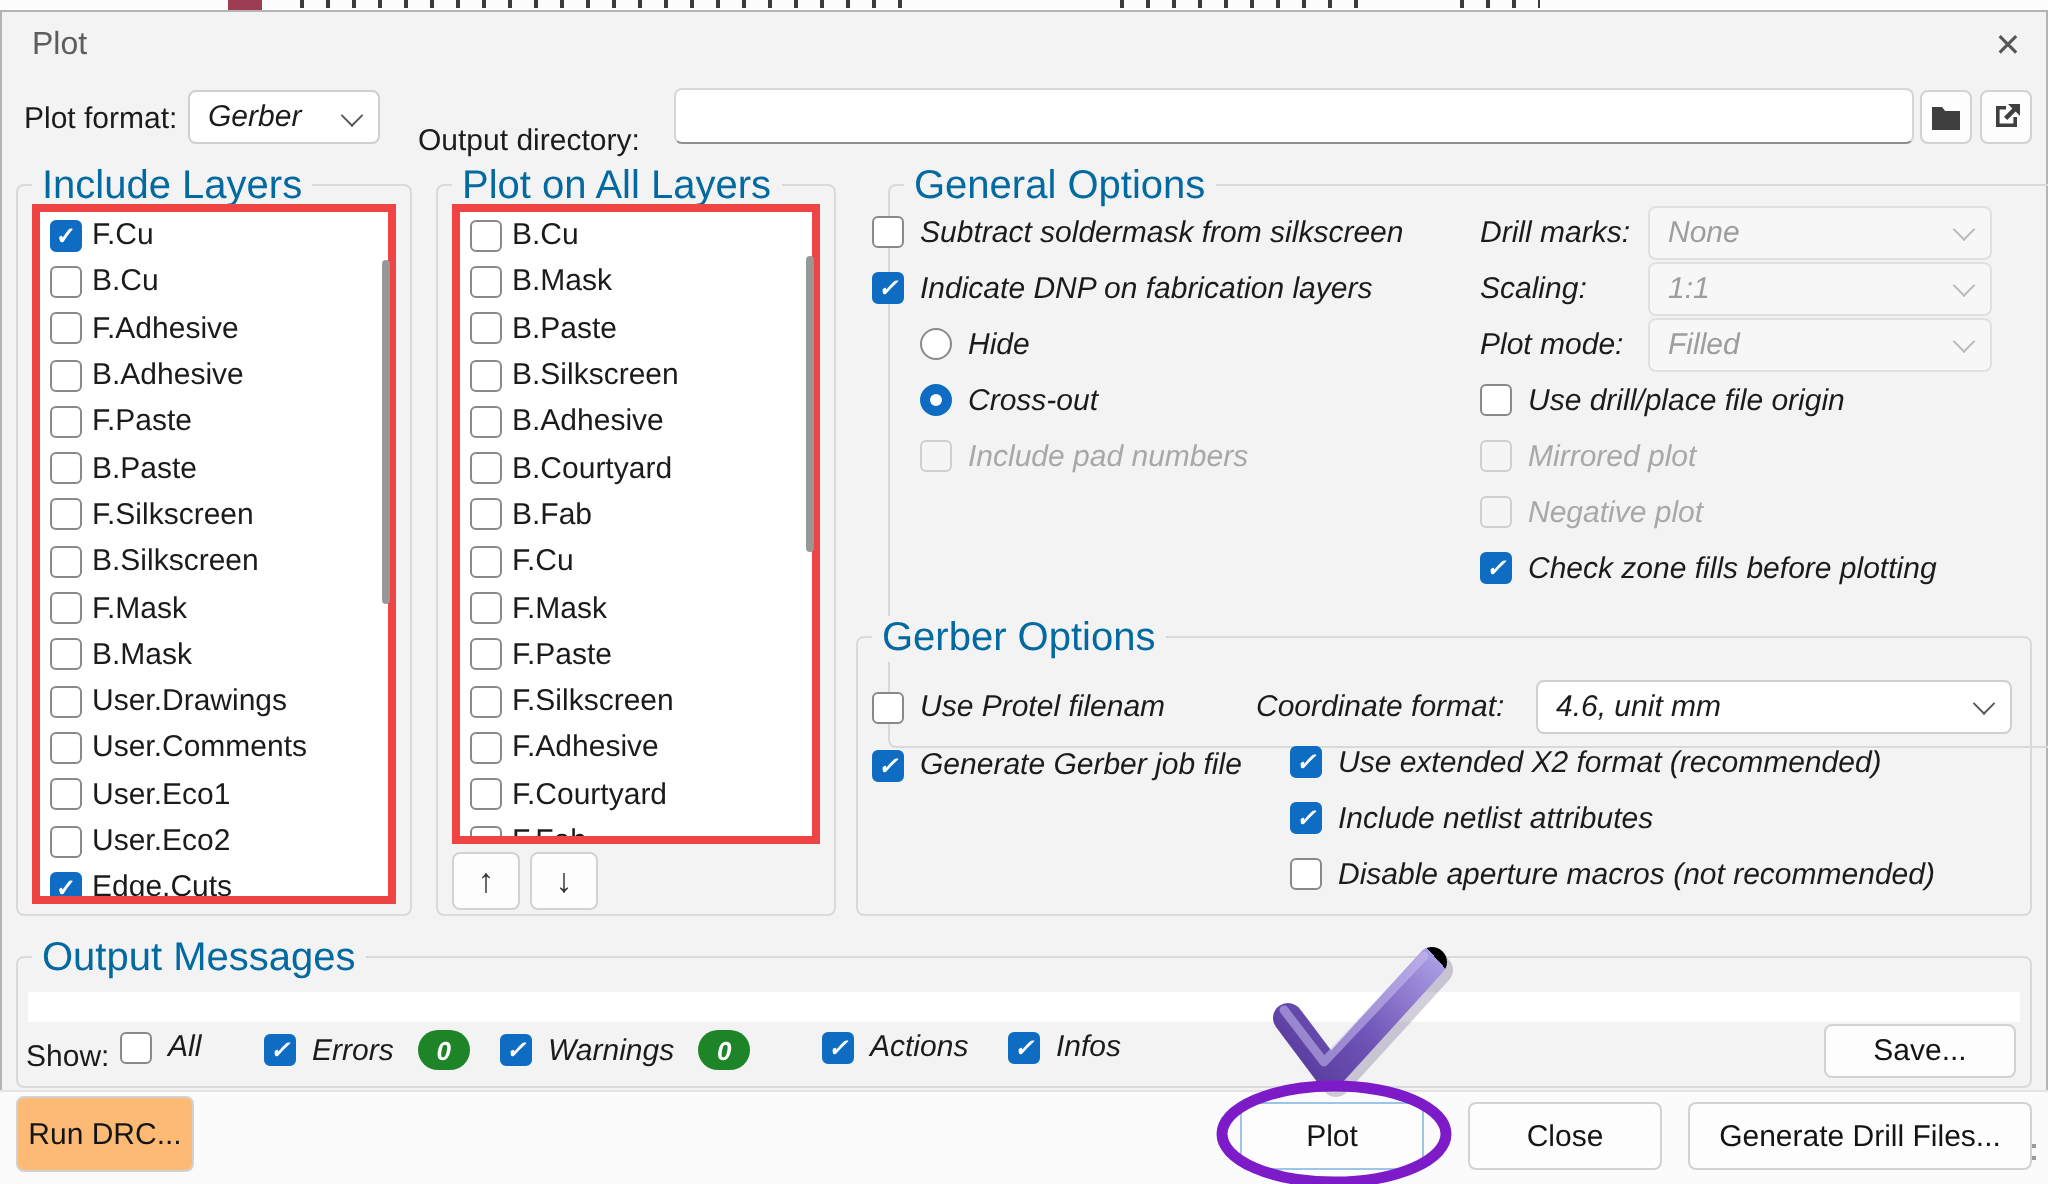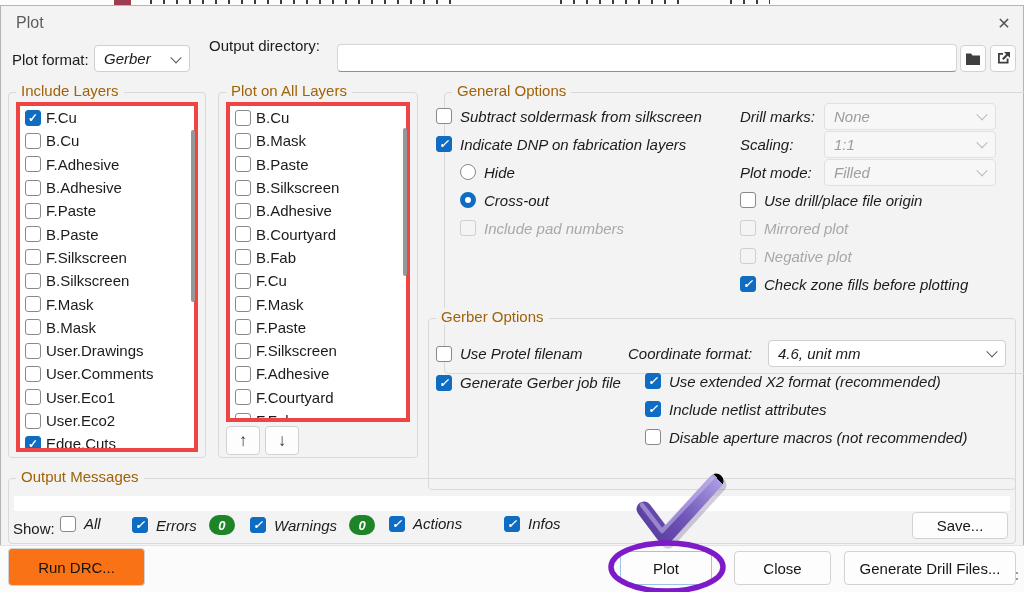--- a/index.html
+++ b/index.html
@@ -15,21 +15,21 @@
   .closex{position:absolute;left:992px;top:11px;width:24px;height:24px;display:flex;align-items:center;justify-content:center;font-size:16px;color:#565656;cursor:default;}
   .lbl{position:absolute;font-size:15px;color:#1b1b1b;white-space:nowrap;}
   
   .tinput{position:absolute;background:#fff;border:1px solid #d6d6d6;border-bottom:1px solid #8f8f8f;border-radius:4px;font-size:15px;padding:0 8px;box-sizing:border-box;font-family:inherit;}
   .dd{display:flex;align-items:center;background:#fff;border:1px solid #cfcfcf;border-radius:4px;font-size:15px;height:27px;padding:0 26px 0 9px;position:relative;box-sizing:border-box;white-space:nowrap;}
   .dd .chev{position:absolute;right:9px;top:50%;width:7px;height:7px;border-right:1.6px solid #5a5a5a;border-bottom:1.6px solid #5a5a5a;transform:translateY(-65%) rotate(45deg);}
   .dd.disabled{background:#f7f7f7;color:#9d9d9d;border-color:#e0e0e0;}
   .dd.disabled .chev{border-color:#b9b9b9;}
   
   .group{position:absolute;border:1px solid #d9d9d9;border-radius:4px;box-sizing:border-box;}
-  .gtitle{position:absolute;top:-11px;left:7px;background:#f3f3f3;padding:0 5px;font-size:15px;color:#a16207;white-space:nowrap;}
+  .gtitle{position:absolute;top:-11px;left:7px;background:#f3f3f3;padding:0 5px;font-size:20px;color:#0369a1;white-space:nowrap;}
   
   .list{position:absolute;background:#fff;border:4px solid #ef4444;overflow:hidden;box-sizing:border-box;}
   .lrow{display:flex;align-items:center;height:23.3px;padding-left:5px;gap:5px;font-size:15px;white-space:nowrap;}
   .thumb{position:absolute;width:4px;background:#979797;border-radius:2px;right:4px;}
   
   .cb{width:16px;height:16px;min-width:16px;border:1px solid #898989;border-radius:3px;background:#fff;box-sizing:border-box;display:inline-flex;align-items:center;justify-content:center;}
   .cb.checked{background:#0e6cc2;border-color:#0e6cc2;}
   .cb.checked::after{content:"✓";color:#fff;font-size:12px;font-weight:bold;line-height:1;}
   .radio{width:16px;height:16px;min-width:16px;border:1px solid #898989;border-radius:50%;background:#fff;box-sizing:border-box;}
   .radio.sel{border:5px solid #0e6cc2;}
@@ -66,21 +66,21 @@
 <div id="dialog"></div>
 
 <div class="title">Plot</div>
 <div class="closex">✕</div>
 
 <div class="lbl" style="left:12px;top:51px;">Plot format:</div>
 <div class="dd abs" style="left:94px;top:45px;width:96px;">
   <span>Gerber</span>
   <i class="chev"></i>
 </div>
-<div class="lbl" style="left:209px;top:37px;">Output directory:</div>
+<div class="lbl" style="left:209px;top:62px;">Output directory:</div>
 <input class="tinput" style="left: 337px; top: 44px; width: 620px; height: 28px;" value="">
 <div class="iconbtn" style="left:960px;top:45px;">
   <svg width="16" height="14" viewBox="0 0 16 14">
       <path d="M1 1.5h5l1.6 2H15v9.5H1z" fill="#3f3f3f"></path>
     </svg>
 </div>
 <div class="iconbtn" style="left:990px;top:45px;">
   <svg width="15" height="15" viewBox="0 0 15 15">
     <path d="M2 4.5h5v1.8H3.8v6.9h6.9V10h1.8v5H2z" fill="#3f3f3f" transform="translate(0,-2.5)"></path>
     <path d="M8 1h6v6l-2.2-2.2L7.6 9 6 7.4l4.2-4.2z" fill="#3f3f3f"></path>
@@ -281,21 +281,21 @@
     <div class="opt disabled">
       <span class="cb"></span>
       <span class="olabel">Negative plot</span>
     </div>
     <div class="opt">
       <span class="cb checked"></span>
       <span class="olabel">Check zone fills before plotting</span>
     </div>
   </div>
 
-<div class="group" style="left:428px;top:318px;width:588px;height:172px;">
+<div class="group" style="left:428px;top:318px;width:588px;height:140px;">
   <span class="gtitle">Gerber Options</span>
 </div>
 <div class="abs" style="left:436px;top:339px;width:200px;">
     <div class="opt" style="height: 29px;">
       <span class="cb"></span>
       <span class="olabel clip">Use Protel filenam</span>
     </div>
     <div class="opt" style="height: 29px;">
       <span class="cb checked"></span>
       <span class="olabel">Generate Gerber job file</span>
@@ -338,33 +338,33 @@
     <span class="fgroup" style="left: 132px;">
       <span class="cb checked"></span>
       <span>Errors</span>
       <span class="badge" style="margin-left: 4px;">0</span>
     </span>
     <span class="fgroup" style="left: 250px;">
       <span class="cb checked"></span>
       <span>Warnings</span>
       <span class="badge" style="margin-left: 4px;">0</span>
     </span>
-    <span class="fgroup" style="left: 389px;">
+    <span class="fgroup" style="left: 411px;">
       <span class="cb checked"></span>
       <span>Actions</span>
     </span>
     <span class="fgroup" style="left: 504px;">
       <span class="cb checked"></span>
       <span>Infos</span>
     </span>
   </div>
 <div class="btn" style="left:912px;top:512px;width:96px;height:27px;">Save...</div>
 
 <div id="footer"></div>
-<div class="btn" style="left:8px;top:548px;width:137px;height:38px;background:#f97316;">Run DRC...</div>
+<div class="btn" style="left:8px;top:548px;width:89px;height:38px;background:#fdba74;">Run DRC...</div>
 <div class="btn" style="left:620px;top:551px;width:92px;height:34px;border-color:#9cc3e8;">Plot</div>
 <div class="btn" style="left:734px;top:551px;width:97px;height:34px;">Close</div>
 <div class="btn" style="left:844px;top:551px;width:172px;height:34px;">Generate Drill Files...</div>
 <div class="grip" style="left:1016px;top:572px;"></div>
 <div class="grip" style="left:1016px;top:578px;"></div>
 
 <svg id="overlay">
   <defs>
     <linearGradient id="pg" x1="717" y1="478" x2="648" y2="540" gradientUnits="userSpaceOnUse">
       <stop offset="0" stop-color="#a success"></stop>

